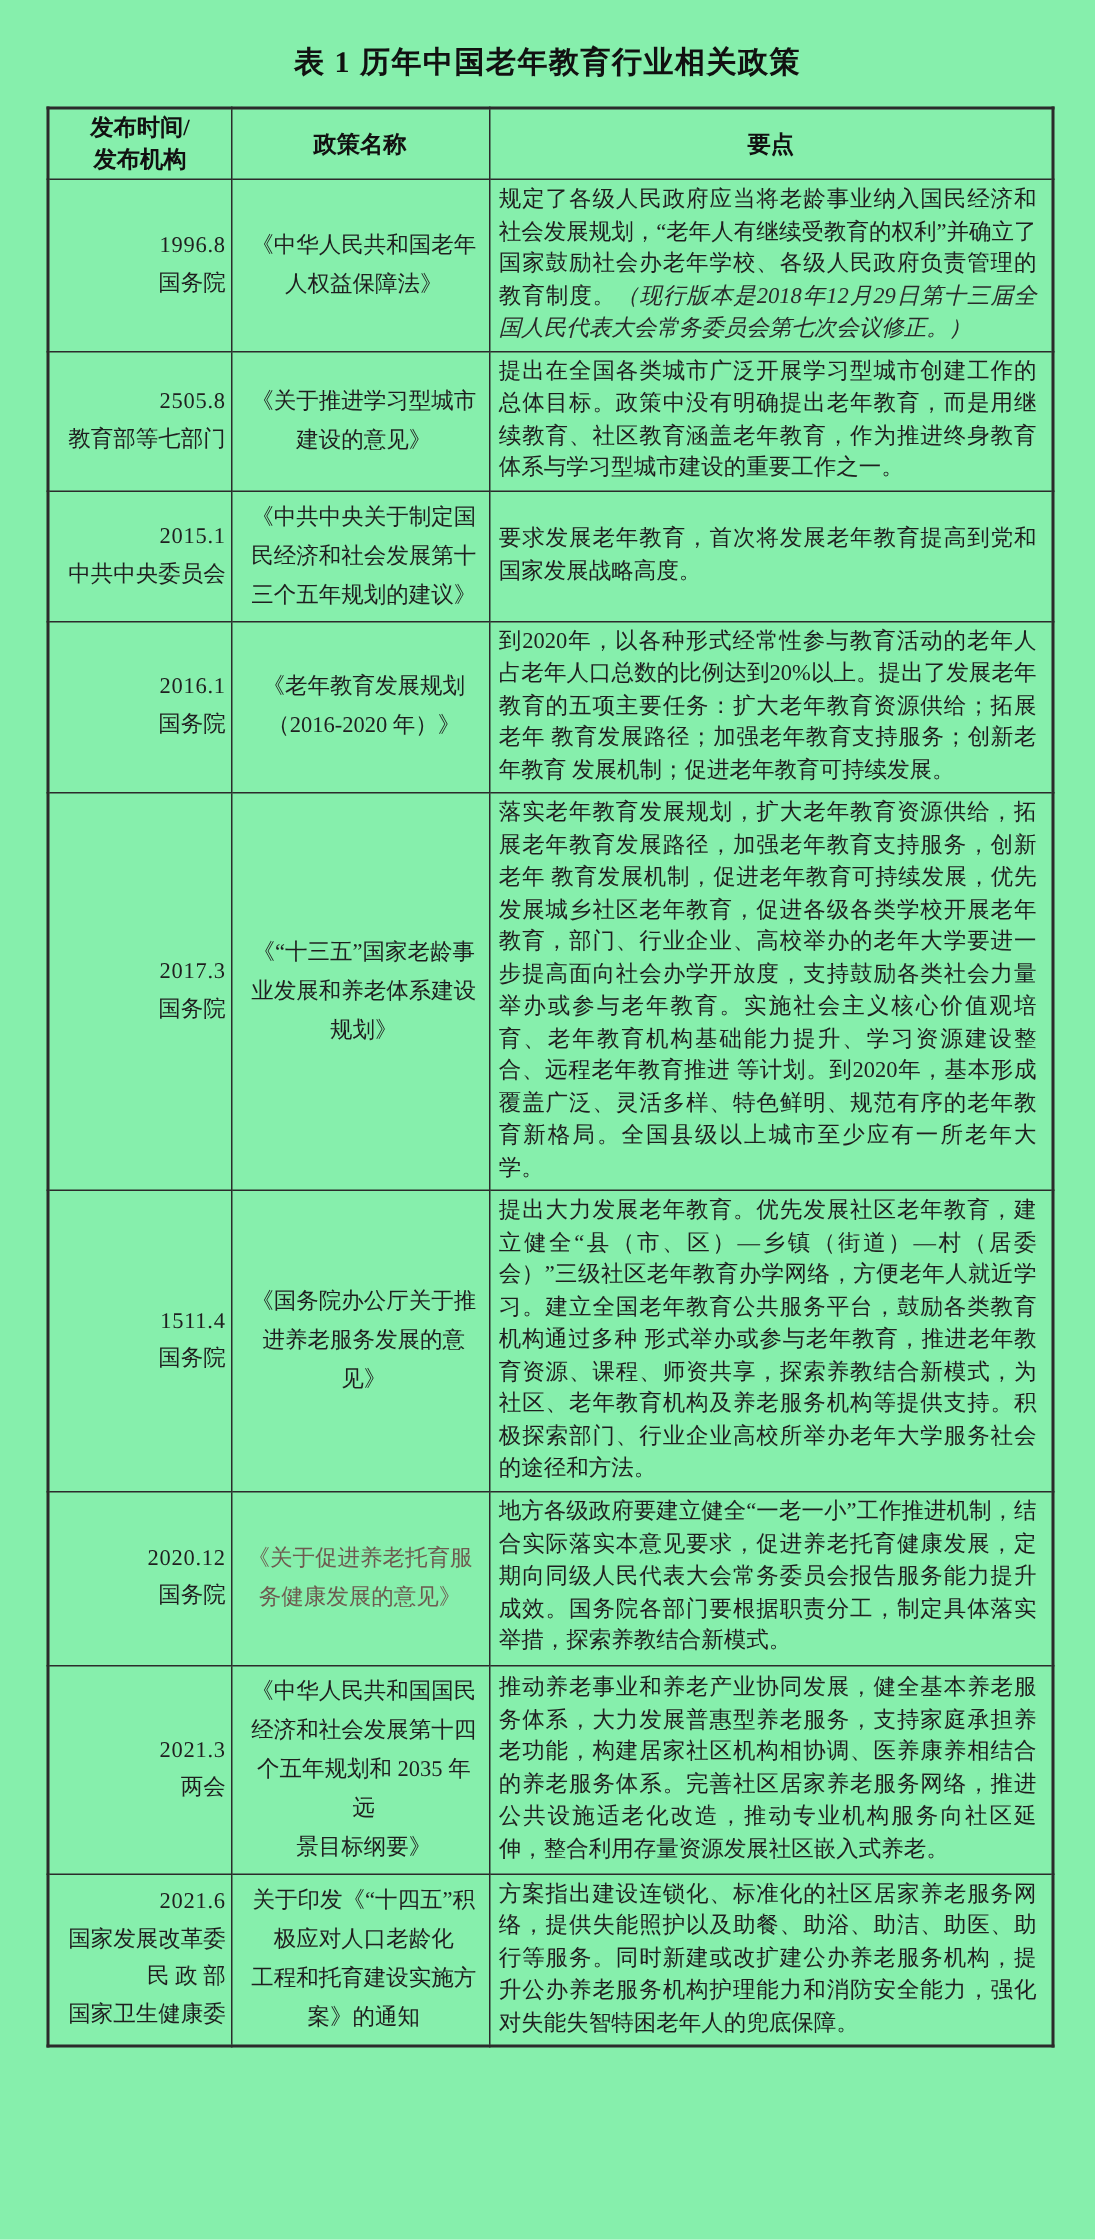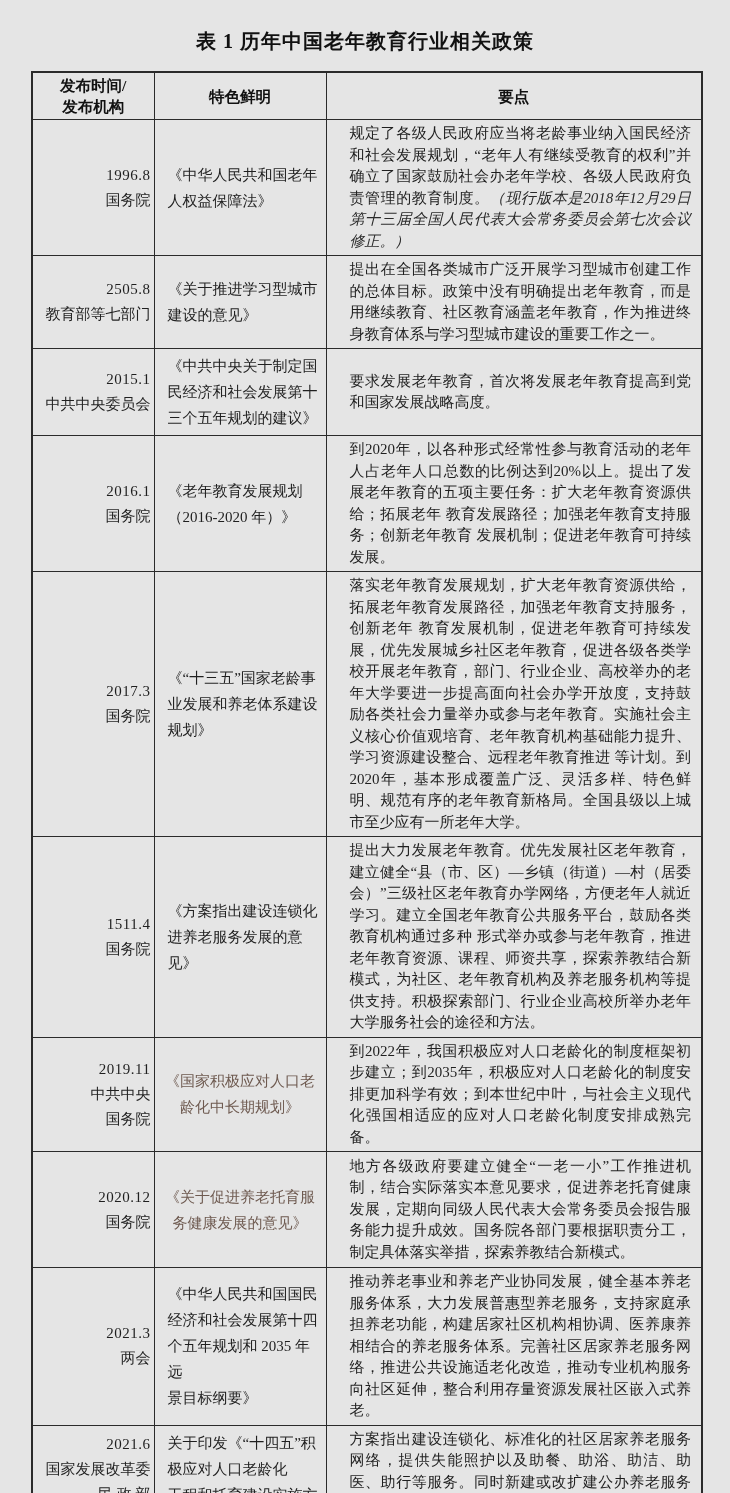--- a/index.html
+++ b/index.html
@@ -9,21 +9,21 @@
     width: 730px;
   }
   body {
     font-family: "Liberation Serif", "DejaVu Serif", serif;
     color: #1f1f1f;
     -webkit-font-smoothing: antialiased;
   }
   .page {
     width: 730px;
     height: 1493px;
-    background: #e5e5e5;
+    background: #86efac;
     box-sizing: border-box;
     padding-top: 28px;
   }
   .doc-title {
     font-size: 20px;
     font-weight: bold;
     text-align: center;
     margin: 0 0 16px 0;
     letter-spacing: 1px;
     color: #111111;
@@ -59,31 +59,31 @@
     vertical-align: middle;
     line-height: 25px;
     padding: 2px 3px;
   }
   td.cell-date .date-line { letter-spacing: 0.5px; }
   td.cell-name {
     vertical-align: middle;
     line-height: 26px;
     padding: 4px 8px 4px 13px;
     white-space: pre-line;
-    text-align: left;
+    text-align: center;
   }
   td.cell-name.muted {
     color: #6e5a50;
     text-align: center;
     padding: 4px 6px;
   }
   td.cell-points {
     vertical-align: middle;
     line-height: 21.5px;
-    padding: 3px 10px 3px 23px;
+    padding: 3px 10px 3px 6px;
     text-align: justify;
     text-justify: inter-ideograph;
   }
   td.cell-points .note {
     font-style: italic;
     color: #2a2a2a;
   }
   .agency-line { white-space: pre-line; }
 </style>
 </head>
@@ -94,21 +94,21 @@
   <table class="policy-table">
     <colgroup>
       <col class="c1">
         <col class="c2">
         <col class="c3">
     </colgroup>
     <thead>
       <tr>
         <th>发布时间/
 发布机构</th>
-        <th>特色鲜明</th>
+        <th>政策名称</th>
         <th>要点</th>
       </tr>
     </thead>
     <tbody id="table-body">
         <tr style="height: 105px;">
           <td class="cell-date">
             <div class="date-line">1996.8</div>
             <div class="agency-line">国务院</div>
           </td>
           <td class="cell-name">《中华人民共和国老年
@@ -151,33 +151,23 @@
           <td class="cell-name">《“十三五”国家老龄事
 业发展和养老体系建设
 规划》</td>
           <td class="cell-points"><span>落实老年教育发展规划，扩大老年教育资源供给，拓展老年教育发展路径，加强老年教育支持服务，创新老年 教育发展机制，促进老年教育可持续发展，优先发展城乡社区老年教育，促进各级各类学校开展老年教育，部门、行业企业、高校举办的老年大学要进一步提高面向社会办学开放度，支持鼓励各类社会力量举办或参与老年教育。实施社会主义核心价值观培育、老年教育机构基础能力提升、学习资源建设整合、远程老年教育推进 等计划。到2020年，基本形成覆盖广泛、灵活多样、特色鲜明、规范有序的老年教育新格局。全国县级以上城市至少应有一所老年大学。</span></td>
         </tr>
         <tr style="height: 172px;">
           <td class="cell-date">
             <div class="date-line">1511.4</div>
             <div class="agency-line">国务院</div>
           </td>
-          <td class="cell-name">《方案指出建设连锁化
+          <td class="cell-name">《国务院办公厅关于推
 进养老服务发展的意见》</td>
           <td class="cell-points"><span>提出大力发展老年教育。优先发展社区老年教育，建立健全“县（市、区）—乡镇（街道）—村（居委会）”三级社区老年教育办学网络，方便老年人就近学习。建立全国老年教育公共服务平台，鼓励各类教育机构通过多种 形式举办或参与老年教育，推进老年教育资源、课程、师资共享，探索养教结合新模式，为社区、老年教育机构及养老服务机构等提供支持。积极探索部门、行业企业高校所举办老年大学服务社会的途径和方法。</span></td>
-        </tr>
-        <tr style="height: 88px;">
-          <td class="cell-date">
-            <div class="date-line">2019.11</div>
-            <div class="agency-line">中共中央
-国务院</div>
-          </td>
-          <td class="cell-name muted">《国家积极应对人口老
-龄化中长期规划》</td>
-          <td class="cell-points"><span>到2022年，我国积极应对人口老龄化的制度框架初步建立；到2035年，积极应对人口老龄化的制度安排更加科学有效；到本世纪中叶，与社会主义现代化强国相适应的应对人口老龄化制度安排成熟完备。</span></td>
         </tr>
         <tr style="height: 116px;">
           <td class="cell-date">
             <div class="date-line">2020.12</div>
             <div class="agency-line">国务院</div>
           </td>
           <td class="cell-name muted">《关于促进养老托育服
 务健康发展的意见》</td>
           <td class="cell-points"><span>地方各级政府要建立健全“一老一小”工作推进机制，结合实际落实本意见要求，促进养老托育健康发展，定期向同级人民代表大会常务委员会报告服务能力提升成效。国务院各部门要根据职责分工，制定具体落实举措，探索养教结合新模式。</span></td>
         </tr>

